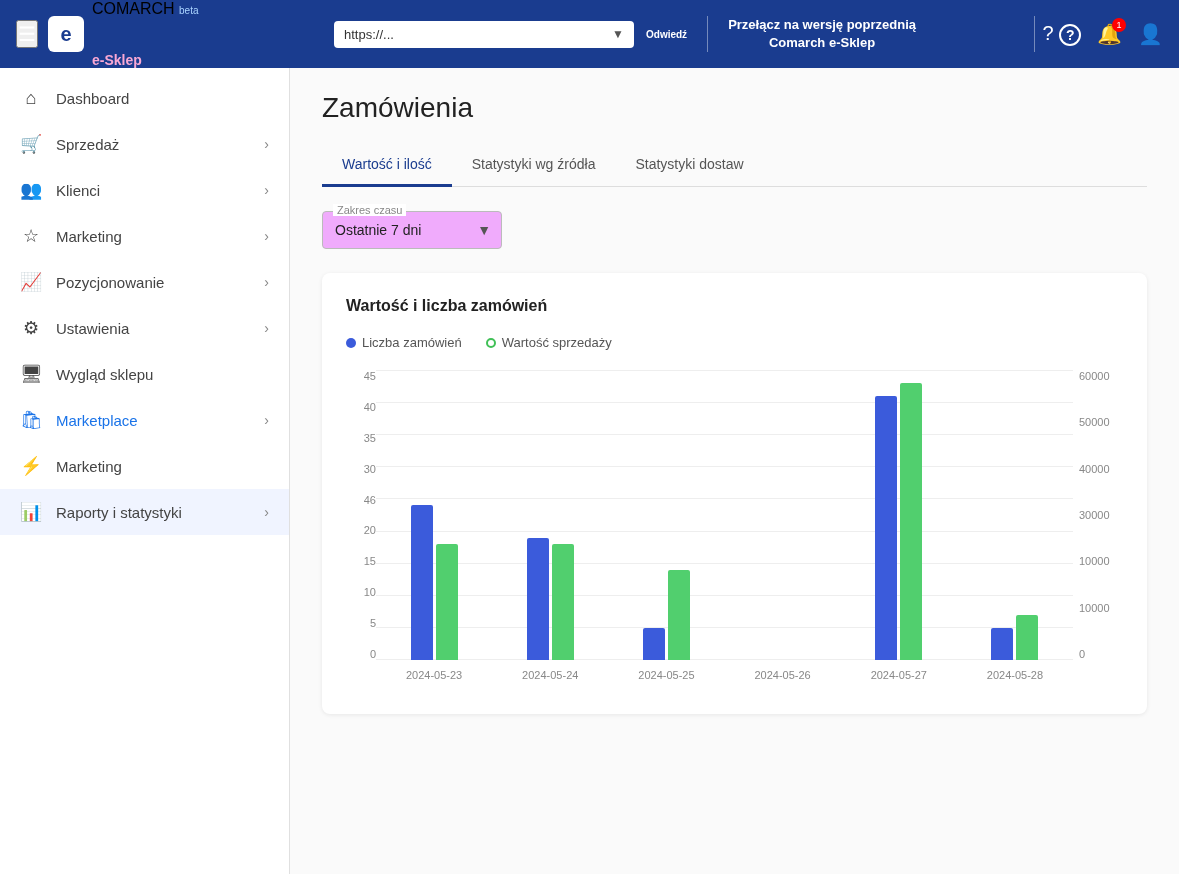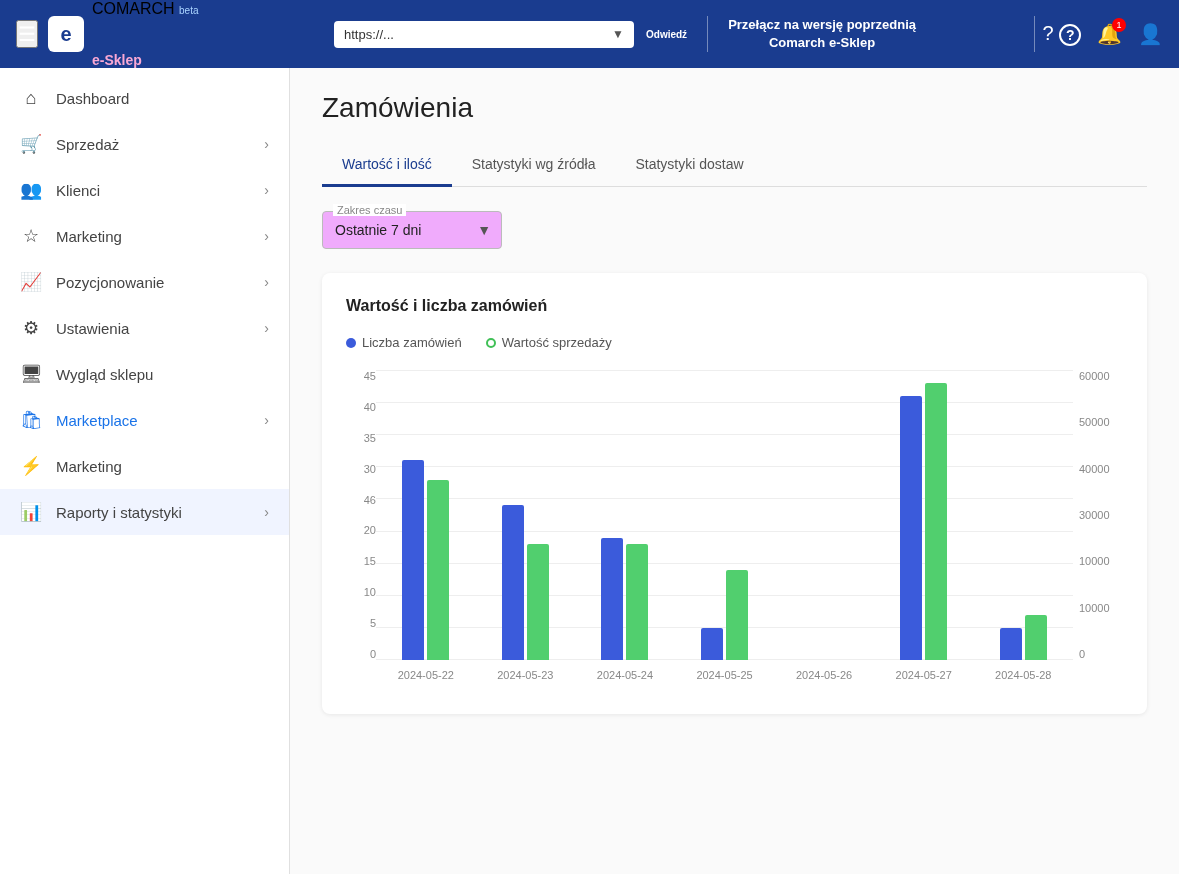--- a/index.html
+++ b/index.html
@@ -477,27 +477,20 @@
               <div class="grid-line"></div>
               <div class="grid-line"></div>
               <div class="grid-line"></div>
               <div class="grid-line"></div>
               <div class="grid-line"></div>
               <div class="grid-line"></div>
               <div class="grid-line"></div>
               <div class="grid-line"></div>
             </div>
           <div class="bars-chart" id="bars-chart">
-              <div class="bar-group">
-                <div class="bars-row">
-                  <div class="bar blue" style="height: 199.778px;"></div>
-                  <div class="bar green" style="height: 180.444px;"></div>
-                </div>
-                <div class="x-label">2024-05-22</div>
-              </div>
               <div class="bar-group">
                 <div class="bars-row">
                   <div class="bar blue" style="height: 154.667px;"></div>
                   <div class="bar green" style="height: 116px;"></div>
                 </div>
                 <div class="x-label">2024-05-23</div>
               </div>
               <div class="bar-group">
                 <div class="bars-row">
                   <div class="bar blue" style="height: 122.444px;"></div>

